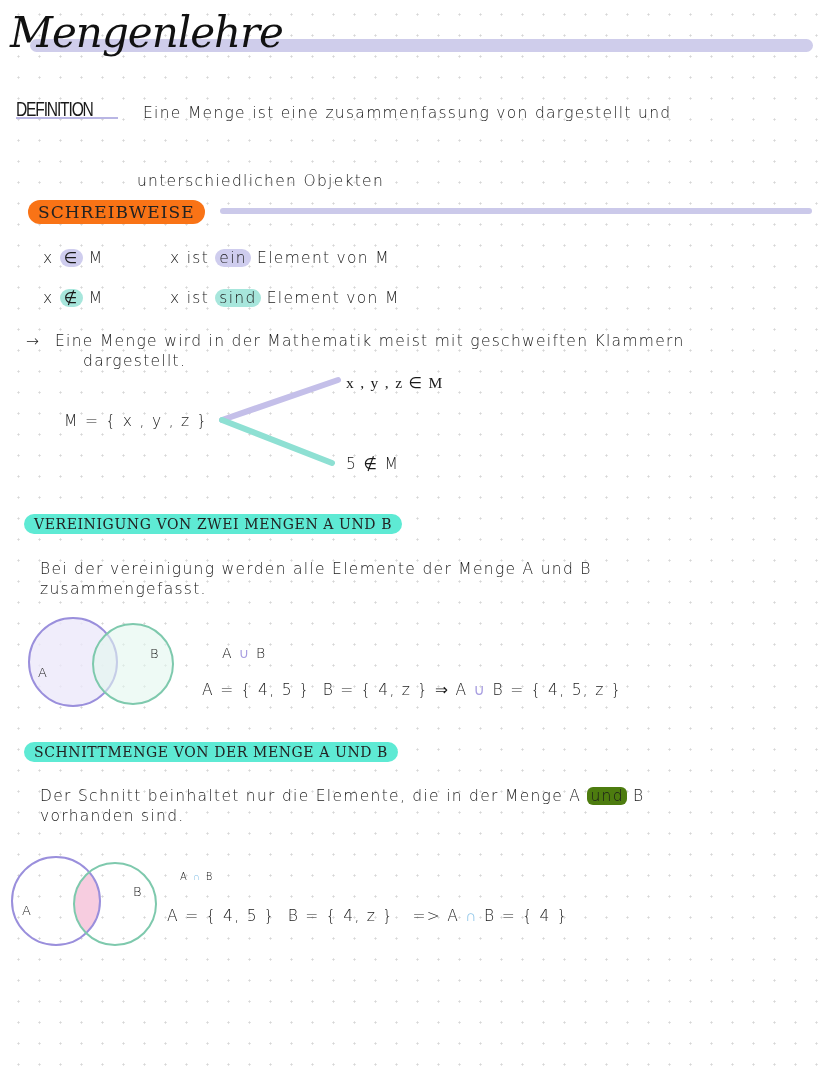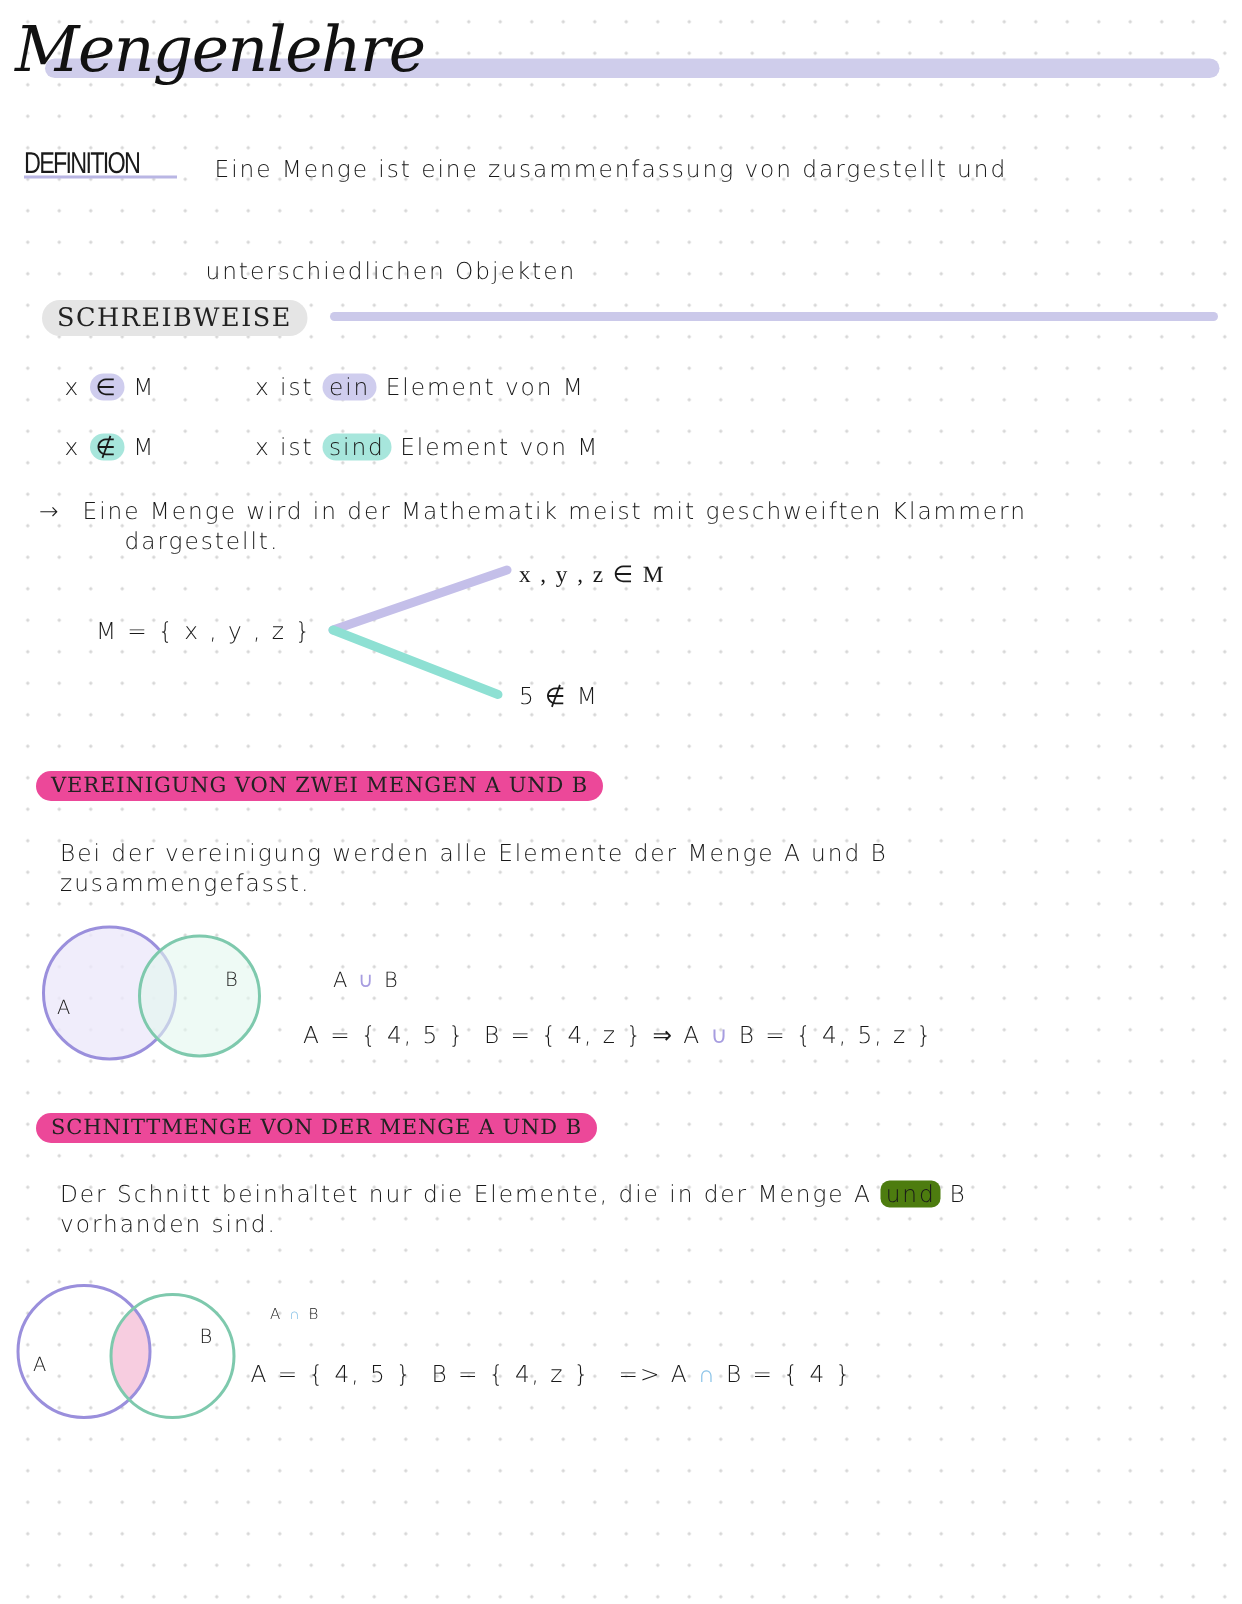--- a/index.html
+++ b/index.html
@@ -27,26 +27,26 @@
     left: 16px; top: 98px; font-family: "Liberation Sans Narrow","Liberation Sans", sans-serif;
     font-size: 20px; letter-spacing: -1.5px; transform: scaleX(0.78); transform-origin: left;
     color: #1a1a1a;
   }
   .def-underline { left: 16px; top: 117px; width: 102px; height: 2px; background: #b9b6e4; }
   .hand {
     font-family: "DejaVu Sans", sans-serif; font-size: 15.5px; letter-spacing: 1.3px;
     color: #1a1a1a; white-space: nowrap; font-weight: 300;
   }
   .section-pill {
-    background: #e5e5e5; border-radius: 14px; height: 24px; line-height: 24px;
+    background: #f97316; border-radius: 14px; height: 24px; line-height: 24px;
     padding: 0 10px; font-family: "DejaVu Serif", serif; font-size: 17px;
     letter-spacing: 1px; color: #222;
   }
   .section-pill.small {
-    background: #ec4899; height: 20px; line-height: 20px; font-size: 14px; letter-spacing: 0.6px; text-align: center;
+    background: #5eead4; height: 20px; line-height: 20px; font-size: 14px; letter-spacing: 0.6px; text-align: center;
   }
   .line-bar { height: 6px; border-radius: 3px; background: #cbc9ea; }
   .hl-purple { background: #cfcdee; border-radius: 9px; padding: 0 4px; }
   .hl-teal { background: #a7e6dc; border-radius: 9px; padding: 0 4px; }
   .hl-pink { background: #4d7c0f; border-radius: 6px; padding: 0 3px; }
   .sym-purple { color: #a79de0; }
   .sym-blue { color: #8cc4e8; }
   svg { position: absolute; overflow: visible; }
 </style>
 </head>

